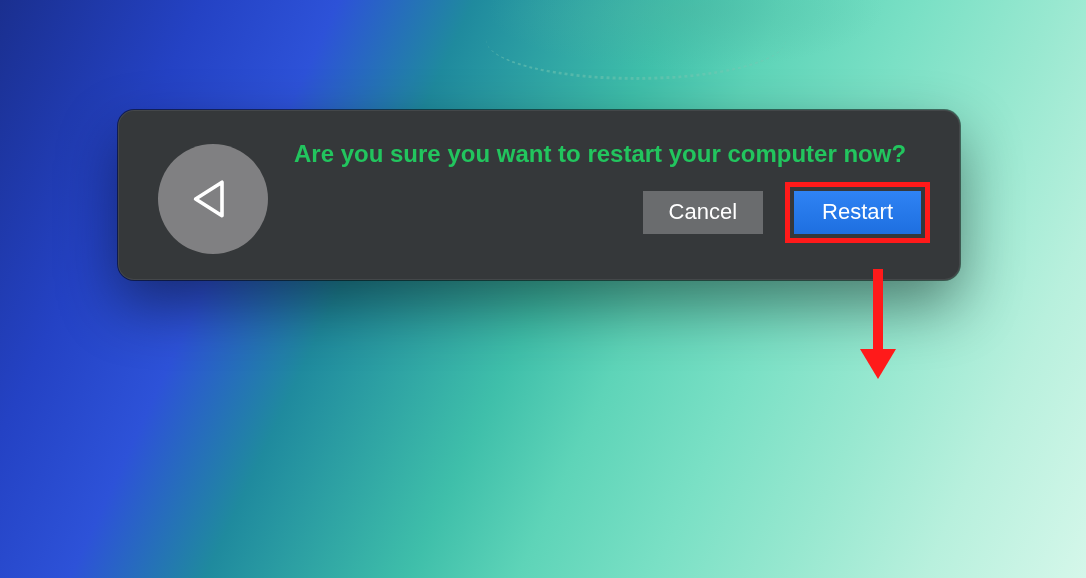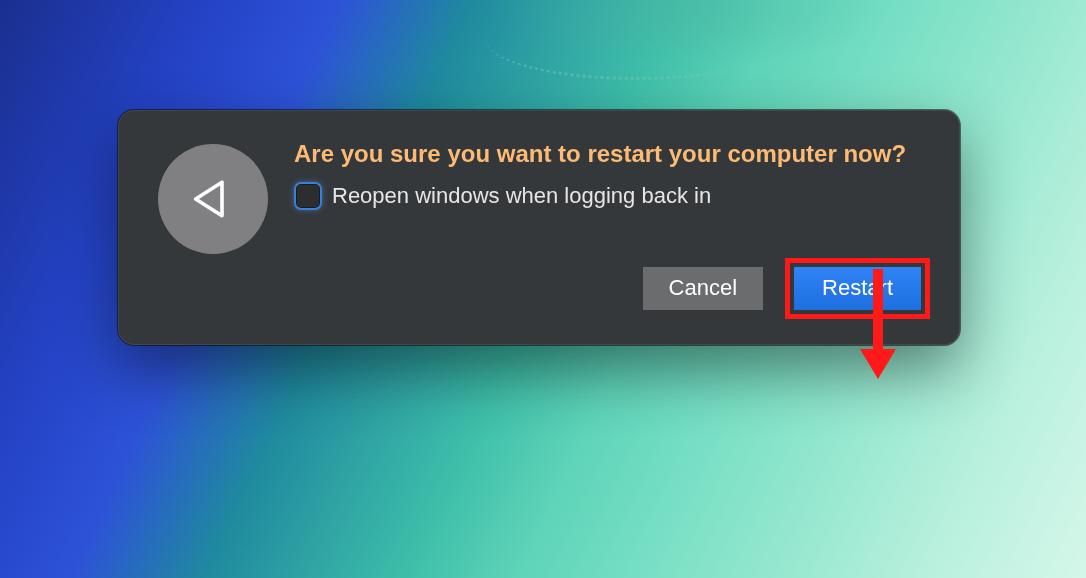--- a/index.html
+++ b/index.html
@@ -85,21 +85,21 @@
     .content-col {
       flex: 1 1 auto;
       display: flex;
       flex-direction: column;
     }
 
     .title {
       font-size: 24px;
       font-weight: 700;
       line-height: 1.35;
-      color: #fdba74;
+      color: #22c55e;
       margin-bottom: 12px;
     }
 
     .message {
       font-size: 21px;
       font-weight: 400;
       line-height: 1.5;
       color: #d8d8d8;
       margin-bottom: 20px;
     }
@@ -188,24 +188,20 @@
       <svg viewBox="0 0 40 40">
         <path d="M30 6 L30 34 L8 20 Z" fill="none" stroke="#ffffff" stroke-width="3" stroke-linejoin="round"></path>
       </svg>
     </div>
   </div>
 
   <div class="content-col">
     <div class="title">Are you sure you want to restart your computer now?</div>
 
 
-    <div class="checkbox-row">
-      <div class="checkbox"></div>
-      <div class="checkbox-label">Reopen windows when logging back in</div>
-    </div>
 
     <div class="button-row">
       <button class="btn btn-cancel">Cancel</button>
 
       <span class="btn-restart-wrap">
         <button class="btn btn-restart">Restart</button>
       </span>
     </div>
   </div>
 

